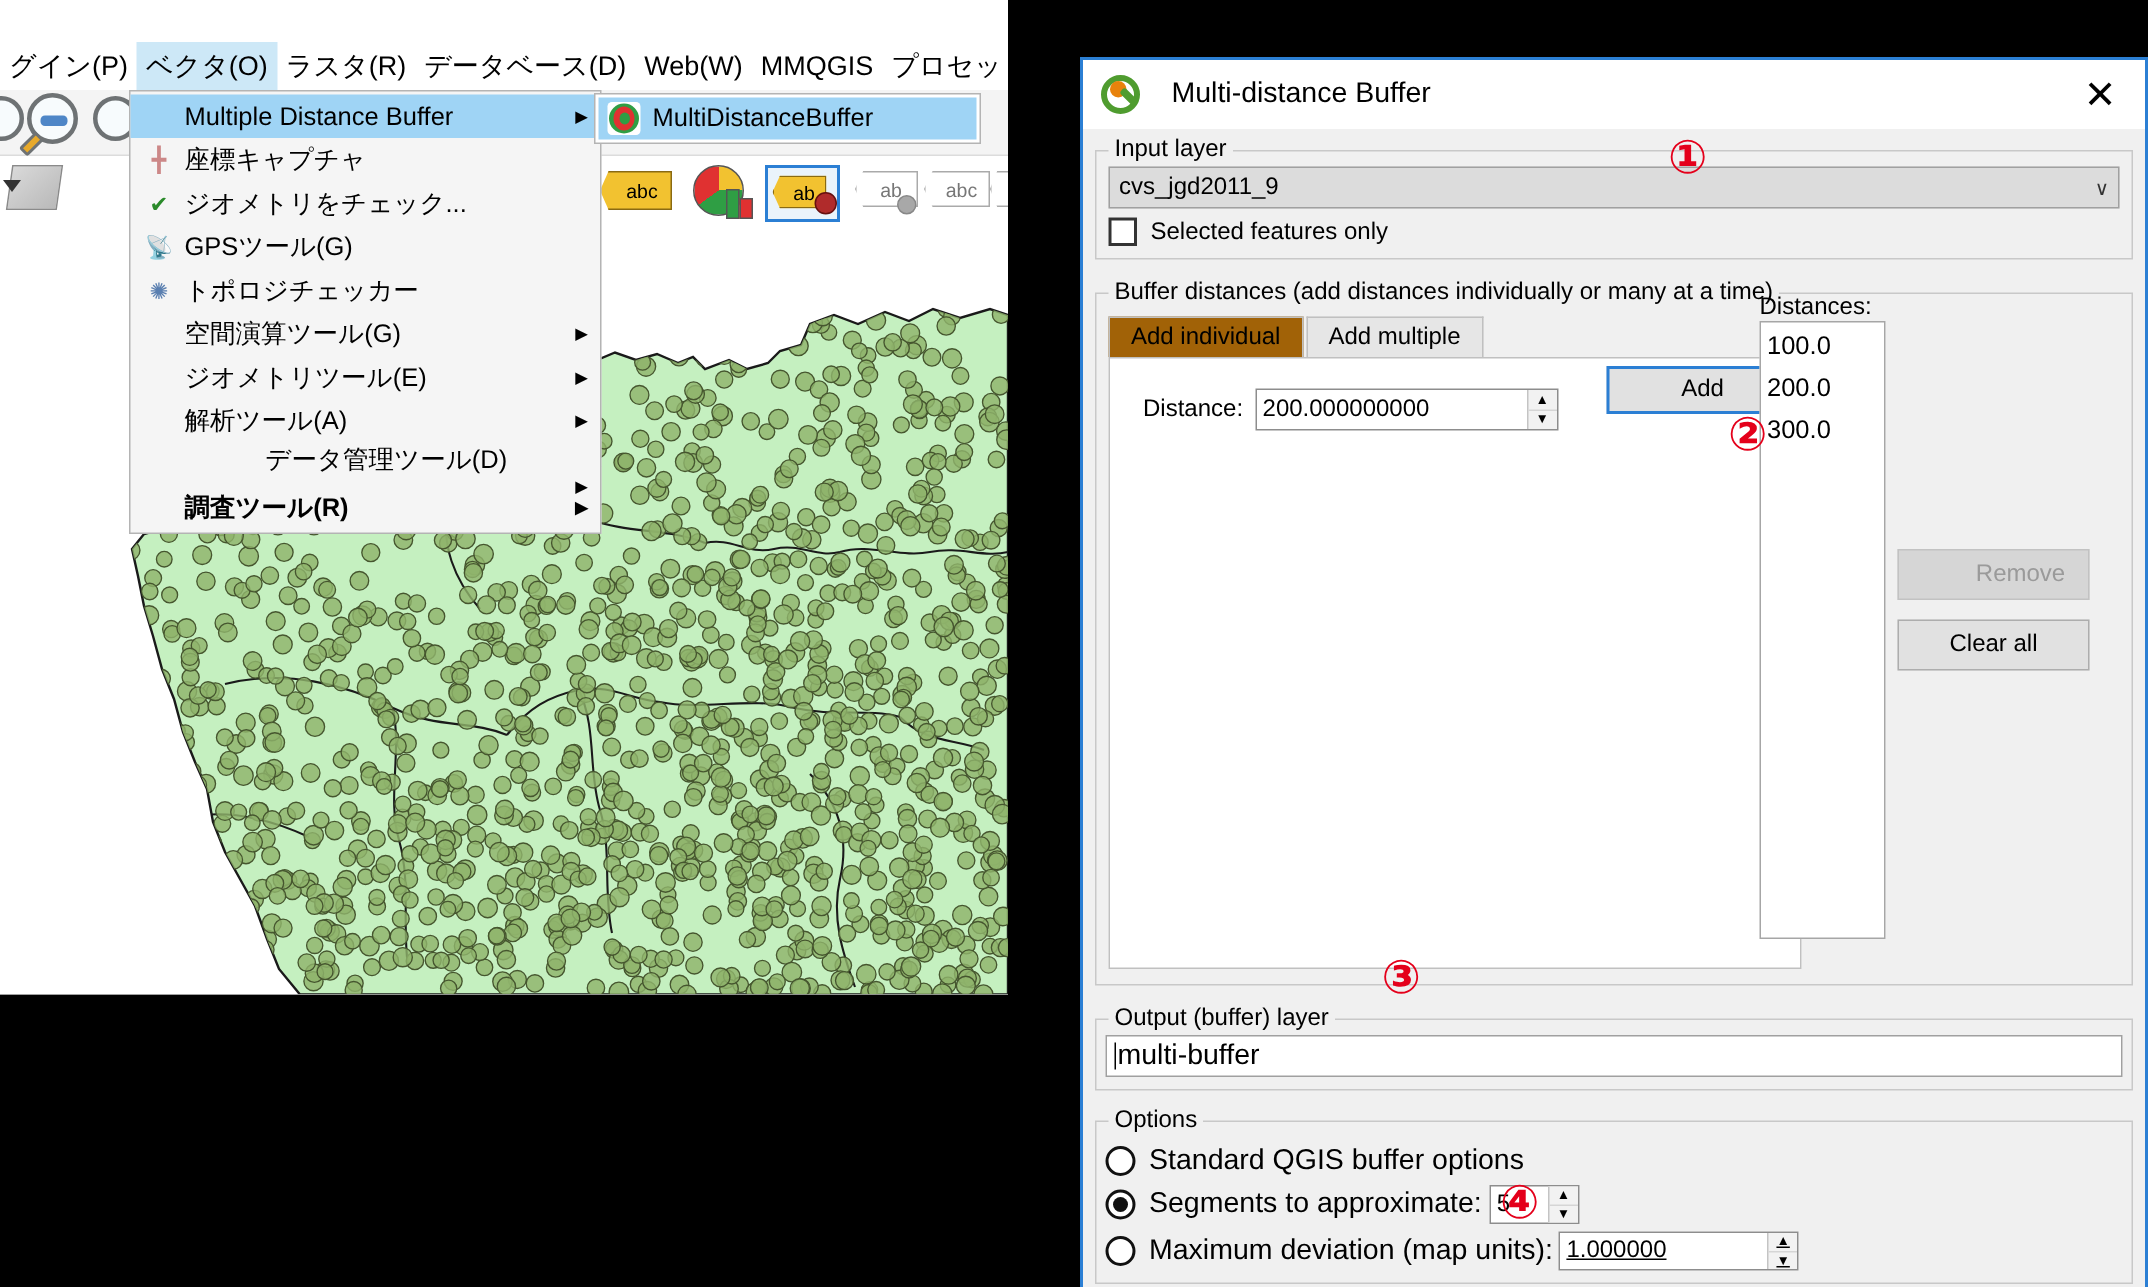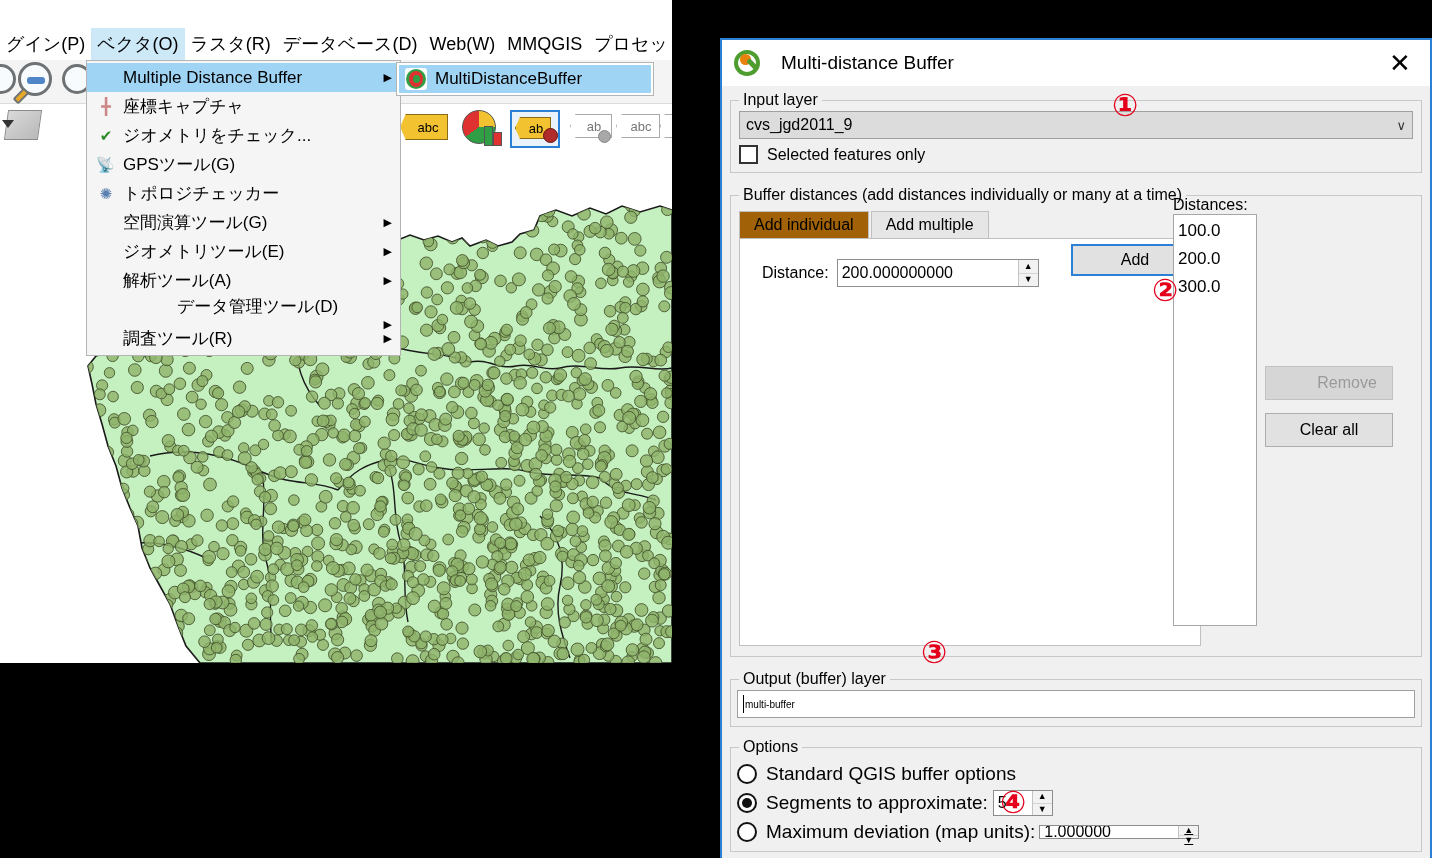--- a/index.html
+++ b/index.html
@@ -133,21 +133,21 @@
   #dist-label { font-size:16px; }
   #dist-list {
     border:1px solid #a6a6a6; background:#fff; width:84px; height:412px;
     padding:2px 4px; font-size:17px; line-height:28px;
   }
   #dist-list div { cursor:pointer; }
 
   
   .txtfield {
     height:28px; background:#fff; border:1px solid #a0a0a0;
-    display:flex; align-items:center; padding:0 5px; font-size:10px;
+    display:flex; align-items:center; padding:0 5px; font-size:19px;
   }
   .txtfield .caret { width:1px; height:18px; background:#000; margin-right:1px; }
 
   
   .radiorow { display:flex; align-items:center; margin-top:5px; }
   .radio { width:20px; height:20px; border:2px solid #111; border-radius:50%;
            background:#fff; position:relative; flex:0 0 auto; }
   .radio.checked::after {
     content:""; position:absolute; left:3px; top:3px; width:10px; height:10px;
     border-radius:50%; background:#111;
@@ -1939,21 +1939,21 @@
     <span style="margin-left:auto;font-size:11px;">▶</span>
   </div>
   <div style="display:flex;align-items:center;height:29px;padding:0 8px 0 36px;">
     <span style="font-size:17px;">解析ツール(A)</span>
     <span style="margin-left:auto;font-size:11px;">▶</span>
   </div>
   <div style="display:flex;align-items:center;height:29px;padding:0 8px 0 36px;flex-direction:column;">
     <span style="font-size:17px;">データ管理ツール(D)</span>
     <span style="margin-left:auto;font-size:11px;">▶</span>
   </div>
-  <div style="display:flex;align-items:center;height:29px;padding:0 8px 0 36px;">
+  <div style="display:flex;align-items:center;height:29px;padding:0 8px 0 36px;font-weight:bold;">
     <span style="font-size:17px;">調査ツール(R)</span>
     <span style="margin-left:auto;font-size:11px;">▶</span>
   </div>
 </div>
 
 <div id="vector-submenu" style="position:absolute; left:396px; top:62px; width:258px; background:#fff;
             border:1px solid #b4b4b4; z-index:41; padding:2px;">
   <div style="display:flex;align-items:center;height:28px;padding:0 6px;background:#9fd4f5;">
     <span style="width:22px;height:22px;display:inline-block;position:relative;background:#fff;border-radius:3px;">
       <span style="position:absolute;left:1px;top:1px;width:20px;height:20px;border-radius:50%;
@@ -2054,21 +2054,21 @@
           <span class="arrows">
             <span class="up">▲</span>
             <span class="dn">▼</span>
           </span>
         </span>
       </div>
 
       <div class="radiorow">
         <span class="radio"></span>
         <span class="rl">Maximum deviation (map units):</span>
-        <span class="spin" style="margin-left:4px;height:14px;text-decoration:underline;">
+        <span class="spin" style="margin-left:4px;height:26px;text-decoration:underline;">
           <input type="text" style="width: 138px;" value="1.000000">
           <span class="arrows">
             <span class="up">▲</span>
             <span class="dn">▼</span>
           </span>
         </span>
       </div>
     </div>
   </div>
 

